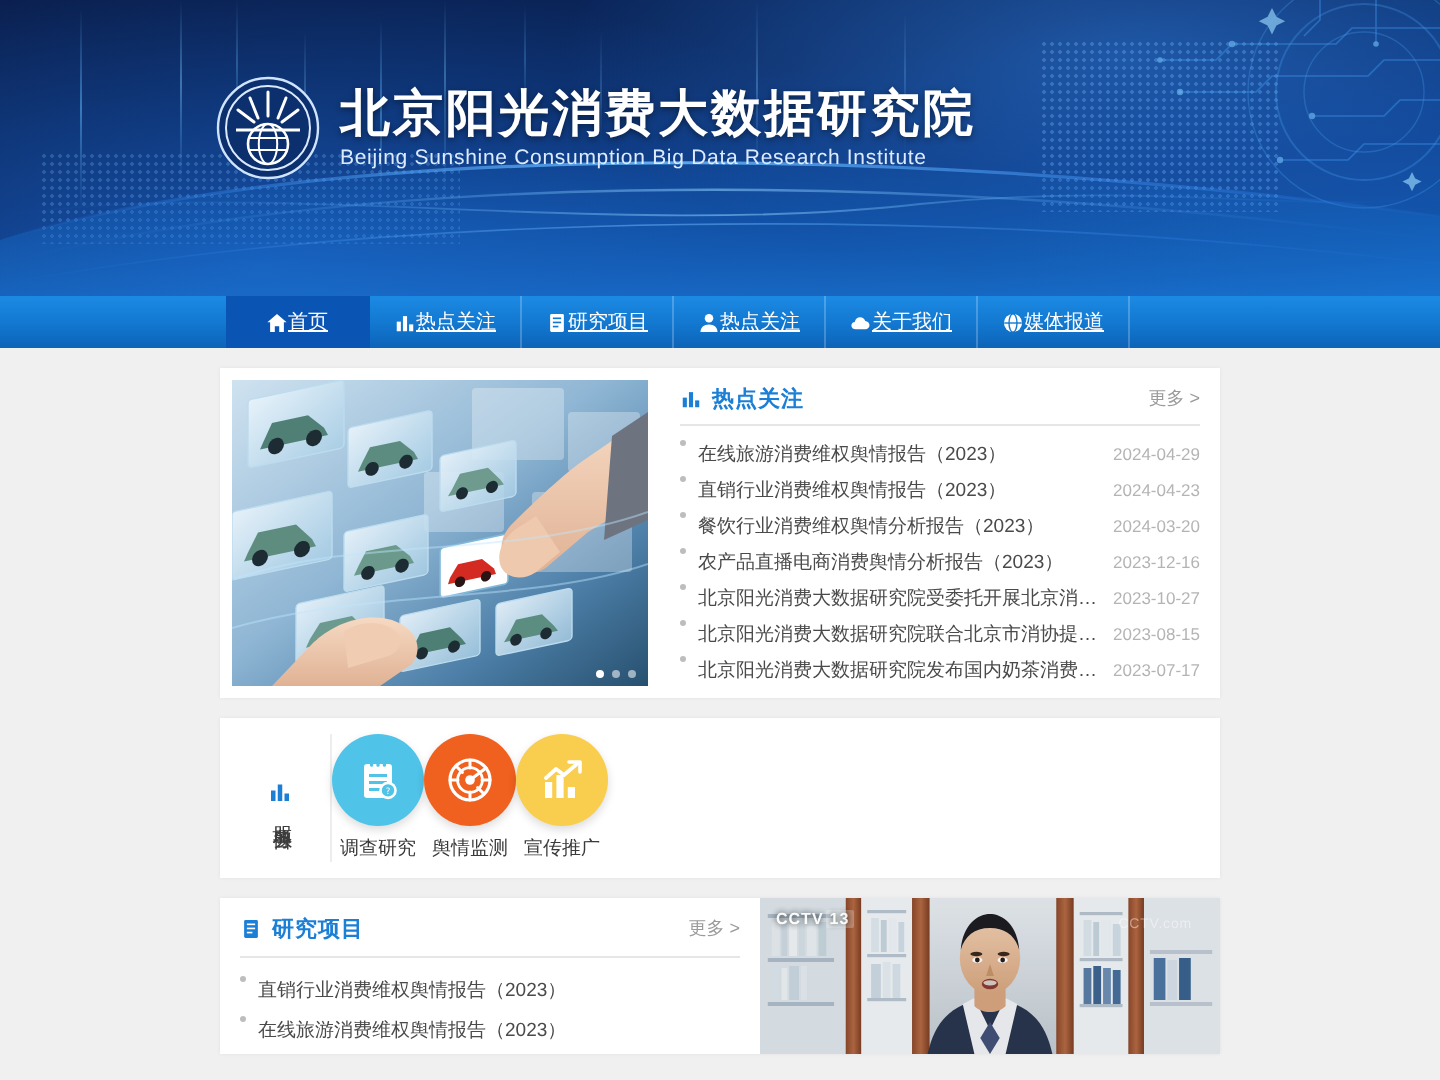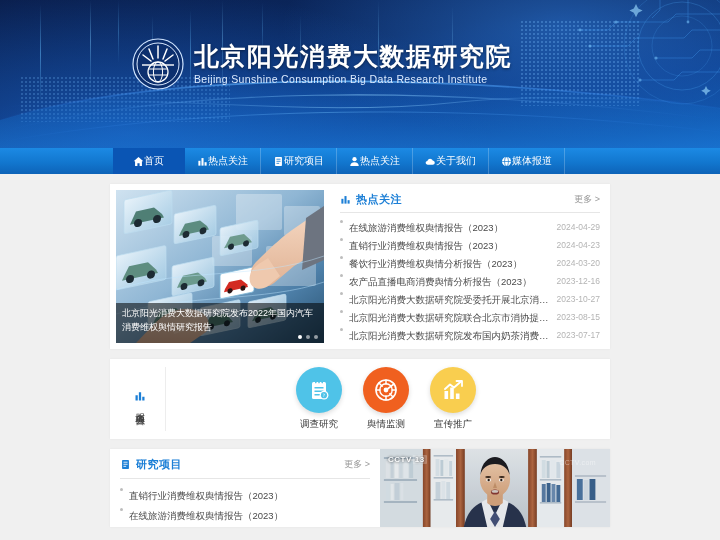--- a/index.html
+++ b/index.html
@@ -12,21 +12,20 @@
 
   
   .banner {
     position: relative;
     width: 720px; height: 148px;
     background:
       radial-gradient(ellipse 400px 160px at 78% 18%, rgba(60,150,255,.40), rgba(0,0,0,0) 70%),
       radial-gradient(ellipse 500px 200px at 18% 90%, rgba(30,110,220,.55), rgba(0,0,0,0) 72%),
       linear-gradient(170deg, #0a1f4e 0%, #0b2a63 38%, #0d3f8e 70%, #1464c0 100%);
     overflow: hidden;
-    padding-left: 24px;
   }
   
   .banner .rain {
     position: absolute; inset: 0;
     background-image:
       linear-gradient(to bottom, rgba(120,200,255,0) 0%, rgba(120,200,255,.55) 45%, rgba(120,200,255,0) 100%),
       linear-gradient(to bottom, rgba(120,200,255,0) 10%, rgba(120,200,255,.35) 55%, rgba(120,200,255,0) 100%),
       linear-gradient(to bottom, rgba(120,200,255,0) 0%, rgba(120,200,255,.45) 35%, rgba(120,200,255,0) 90%),
       linear-gradient(to bottom, rgba(120,200,255,0) 5%, rgba(120,200,255,.30) 60%, rgba(120,200,255,0) 100%),
       linear-gradient(to bottom, rgba(120,200,255,0) 0%, rgba(120,200,255,.40) 50%, rgba(120,200,255,0) 100%),
@@ -85,21 +84,21 @@
     background: linear-gradient(180deg, #1c8ae4 0%, #1277cf 55%, #0d63b8 100%);
     display: flex; align-items: stretch;
     position: relative; z-index: 6;
   }
   .nav-spacer { width: 113px; flex: none; }
   .nav-item {
     display: flex; align-items: center; justify-content: center; gap: 0;
     padding: 0 12px;
     color: #fff; font-size: 10px; white-space: nowrap;
     border-right: 1px solid rgba(255,255,255,.22);
-    cursor: pointer; min-width: 72px;
+    cursor: pointer; min-width: 72px; text-decoration: underline;
   }
   .nav-item:first-of-type { border-left: none; }
   .nav-item.active { background: #0a55b4; border-right: 1px solid rgba(255,255,255,.0); }
   .nav-item .nic { display:inline-flex; width:11px; height:11px; }
   .nav-item .nic svg { width: 11px; height: 11px; fill: #ffffff; }
 
   
   .page { width: 720px; background: #f0f0f0; padding-top: 10px; }
   .wrap { width: 500px; margin: 0 auto; }
 
@@ -159,21 +158,21 @@
     width: 52px; flex: none; display: flex; flex-direction: column;
     align-items: center; justify-content: center; gap: 3px;
     border-right: 1px solid #ededed; height: 64px;
   }
   .svc-label .lic { width: 12px; height: 12px; display:inline-flex;}
   .svc-label .lic svg { width: 12px; height: 12px; fill: #1c7fd6; }
   .svc-label .txt {
     font-size: 10px; color: #3c3c3c; letter-spacing: 1px;
     writing-mode: vertical-rl; line-height: 1.25; font-weight: 500;
   }
-  .svc-items { flex: 1; display: flex; justify-content: center; align-items: center; gap: 21px; }
+  .svc-items { flex: 1; display: flex; justify-content: flex-start; align-items: center; }
   .svc {
     display: flex; flex-direction: column; align-items: center; gap: 5px; cursor: pointer;
   }
   .svc .circle {
     width: 46px; height: 46px; border-radius: 50%;
     display: flex; align-items: center; justify-content: center;
     box-shadow: 0 2px 5px rgba(0,0,0,.14);
   }
   .svc .circle svg { width: 24px; height: 24px; fill: #fff; }
   .svc .name { font-size: 9.5px; color: #3a3a3a; }
@@ -457,21 +456,20 @@
             <path d="M20 153 L40 132 C50 122 66 116 80 120 C92 124 96 134 90 142 L74 153 Z" fill="url(#skin)"></path>
             <path d="M56 126 C64 120 76 120 82 126 C86 130 84 136 78 138 L58 144 Z" fill="#f0cdb2"></path>
           </g>
 
           <g stroke="#bfe6ff" stroke-width="1" opacity=".45" fill="none">
             <path d="M0 100 C60 78 140 90 208 66"></path>
             <path d="M0 124 C70 104 150 112 208 92"></path>
           </g>
         </svg>
 
-        <div class="caption">北京阳光消费大数据研究院发布2022年国内汽车消费维权舆情研究报告</div>
         <div class="dots">
           <span class="dot on"></span>
           <span class="dot"></span>
           <span class="dot"></span>
         </div>
       </div>
 
       <div class="hotlist">
         <div class="sec-head">
           <span class="sic">

